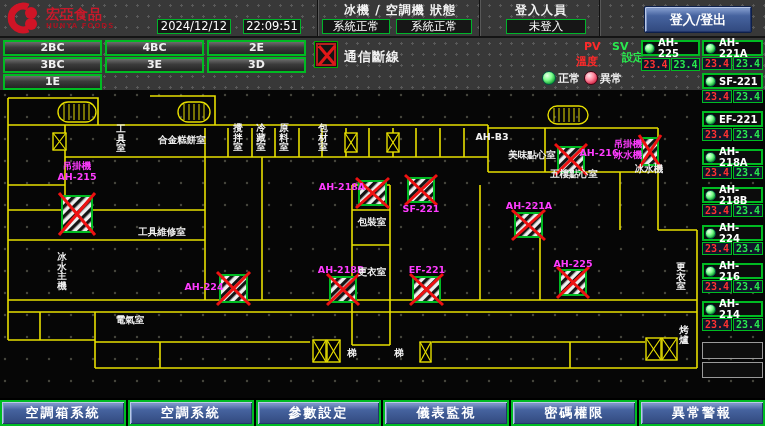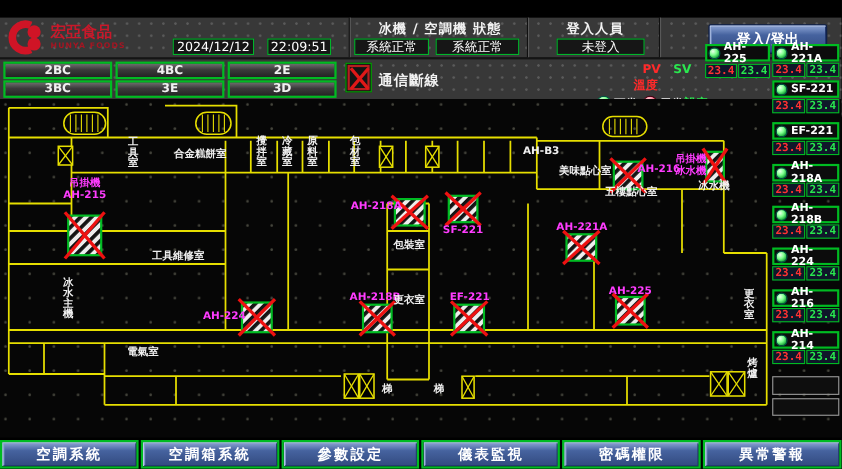--- a/index.html
+++ b/index.html
@@ -6,21 +6,20 @@
   body{
     width:765px;height:426px;position:relative;overflow:hidden;
     background:#000;
     font-family:"DejaVu Sans","Liberation Sans",sans-serif;
     -webkit-font-smoothing:antialiased;
   }
   .dotted{
     background-color:#383838;
     background-image:radial-gradient(circle,#5a5a5a 1px,rgba(0,0,0,0) 1.3px);
     background-size:11px 11px;
-    margin-top:16px;
   }
   
   .hdr{position:absolute;left:0;top:0;width:765px;height:38px;border-bottom:2px solid #141414;box-sizing:border-box;}
   .hsec{position:absolute;top:0;height:36px;border-left:1px solid #585858;box-shadow:-1px 0 0 #101010;}
   .hlabel{position:absolute;width:100%;top:2px;text-align:center;color:#f2f2f2;font-size:12px;font-weight:bold;letter-spacing:1px;}
   .gbox{position:absolute;box-sizing:border-box;border:1px solid #00b42a;background:#161616;color:#fff;
         font-size:11.5px;font-weight:normal;text-align:center;line-height:13px;}
   .logo-wrap{position:absolute;left:6px;top:2px;display:flex;align-items:center;gap:4px;}
   .brand{color:#c8182a;font-weight:bold;font-size:14px;line-height:15px;}
   .brand-en{color:#a51522;font-weight:bold;font-size:7px;letter-spacing:1px;}
@@ -116,21 +115,21 @@
         <line x1="1" y1="1" x2="17" y2="20" stroke="#e01818" stroke-width="3"></line>
         <line x1="17" y1="1" x2="1" y2="20" stroke="#e01818" stroke-width="3"></line>
       </svg>
     </div>
   </div>
   <span class="legend-txt" style="left:344px;top:10px;color:#f2f2f2;font-size:13px;letter-spacing:1px;">通信斷線</span>
 
   <span class="legend-txt" style="left:584px;top:2px;color:#ff2a2a;font-size:11px;">PV</span>
   <span class="legend-txt" style="left:612px;top:2px;color:#2ae84f;font-size:11px;">SV</span>
   <span class="legend-txt" style="left:576px;top:16px;color:#ff2a2a;font-size:11px;">溫度</span>
-  <span class="legend-txt" style="left:602px;top:32px;color:#2ae84f;font-size:11px;padding-left:20px;">設定</span>
+  <span class="legend-txt" style="left:602px;top:12px;color:#2ae84f;font-size:11px;padding-left:20px;">設定</span>
 
   <span class="led led-g" style="position:absolute;left:542px;top:33px;width:12px;height:12px;"></span>
   <span class="legend-txt" style="left:558px;top:33px;color:#f0f0f0;font-size:11px;">正常</span>
   <span class="led led-r" style="position:absolute;left:584px;top:33px;width:12px;height:12px;"></span>
   <span class="legend-txt" style="left:600px;top:33px;color:#f0f0f0;font-size:11px;">異常</span>
 </div>
 
 <svg id="plan" width="765" height="308" viewBox="0 0 765 308">
   <defs>
     <pattern id="dots" width="22" height="22" patternUnits="userSpaceOnUse">
@@ -378,19 +377,19 @@
     <div class="vals" style="left: 702px; top: 318px; width: 61px;">
       <div class="vbox pv">23.4</div>
       <div class="vbox sv">23.4</div>
     </div>
   </div>
 
 <div class="empty-slot" style="left:702px;top:342px;width:61px;height:17px;"></div>
 <div class="empty-slot" style="left:702px;top:362px;width:61px;height:16px;"></div>
 
 <div class="nav">
+  <button class="blue-btn nbtn">空調箱系統</button>
   <button class="blue-btn nbtn">空調系統</button>
-  <button class="blue-btn nbtn">空調箱系統</button>
   <button class="blue-btn nbtn">參數設定</button>
   <button class="blue-btn nbtn">儀表監視</button>
   <button class="blue-btn nbtn">密碼權限</button>
   <button class="blue-btn nbtn">異常警報</button>
 </div>
 
 </body></html>

